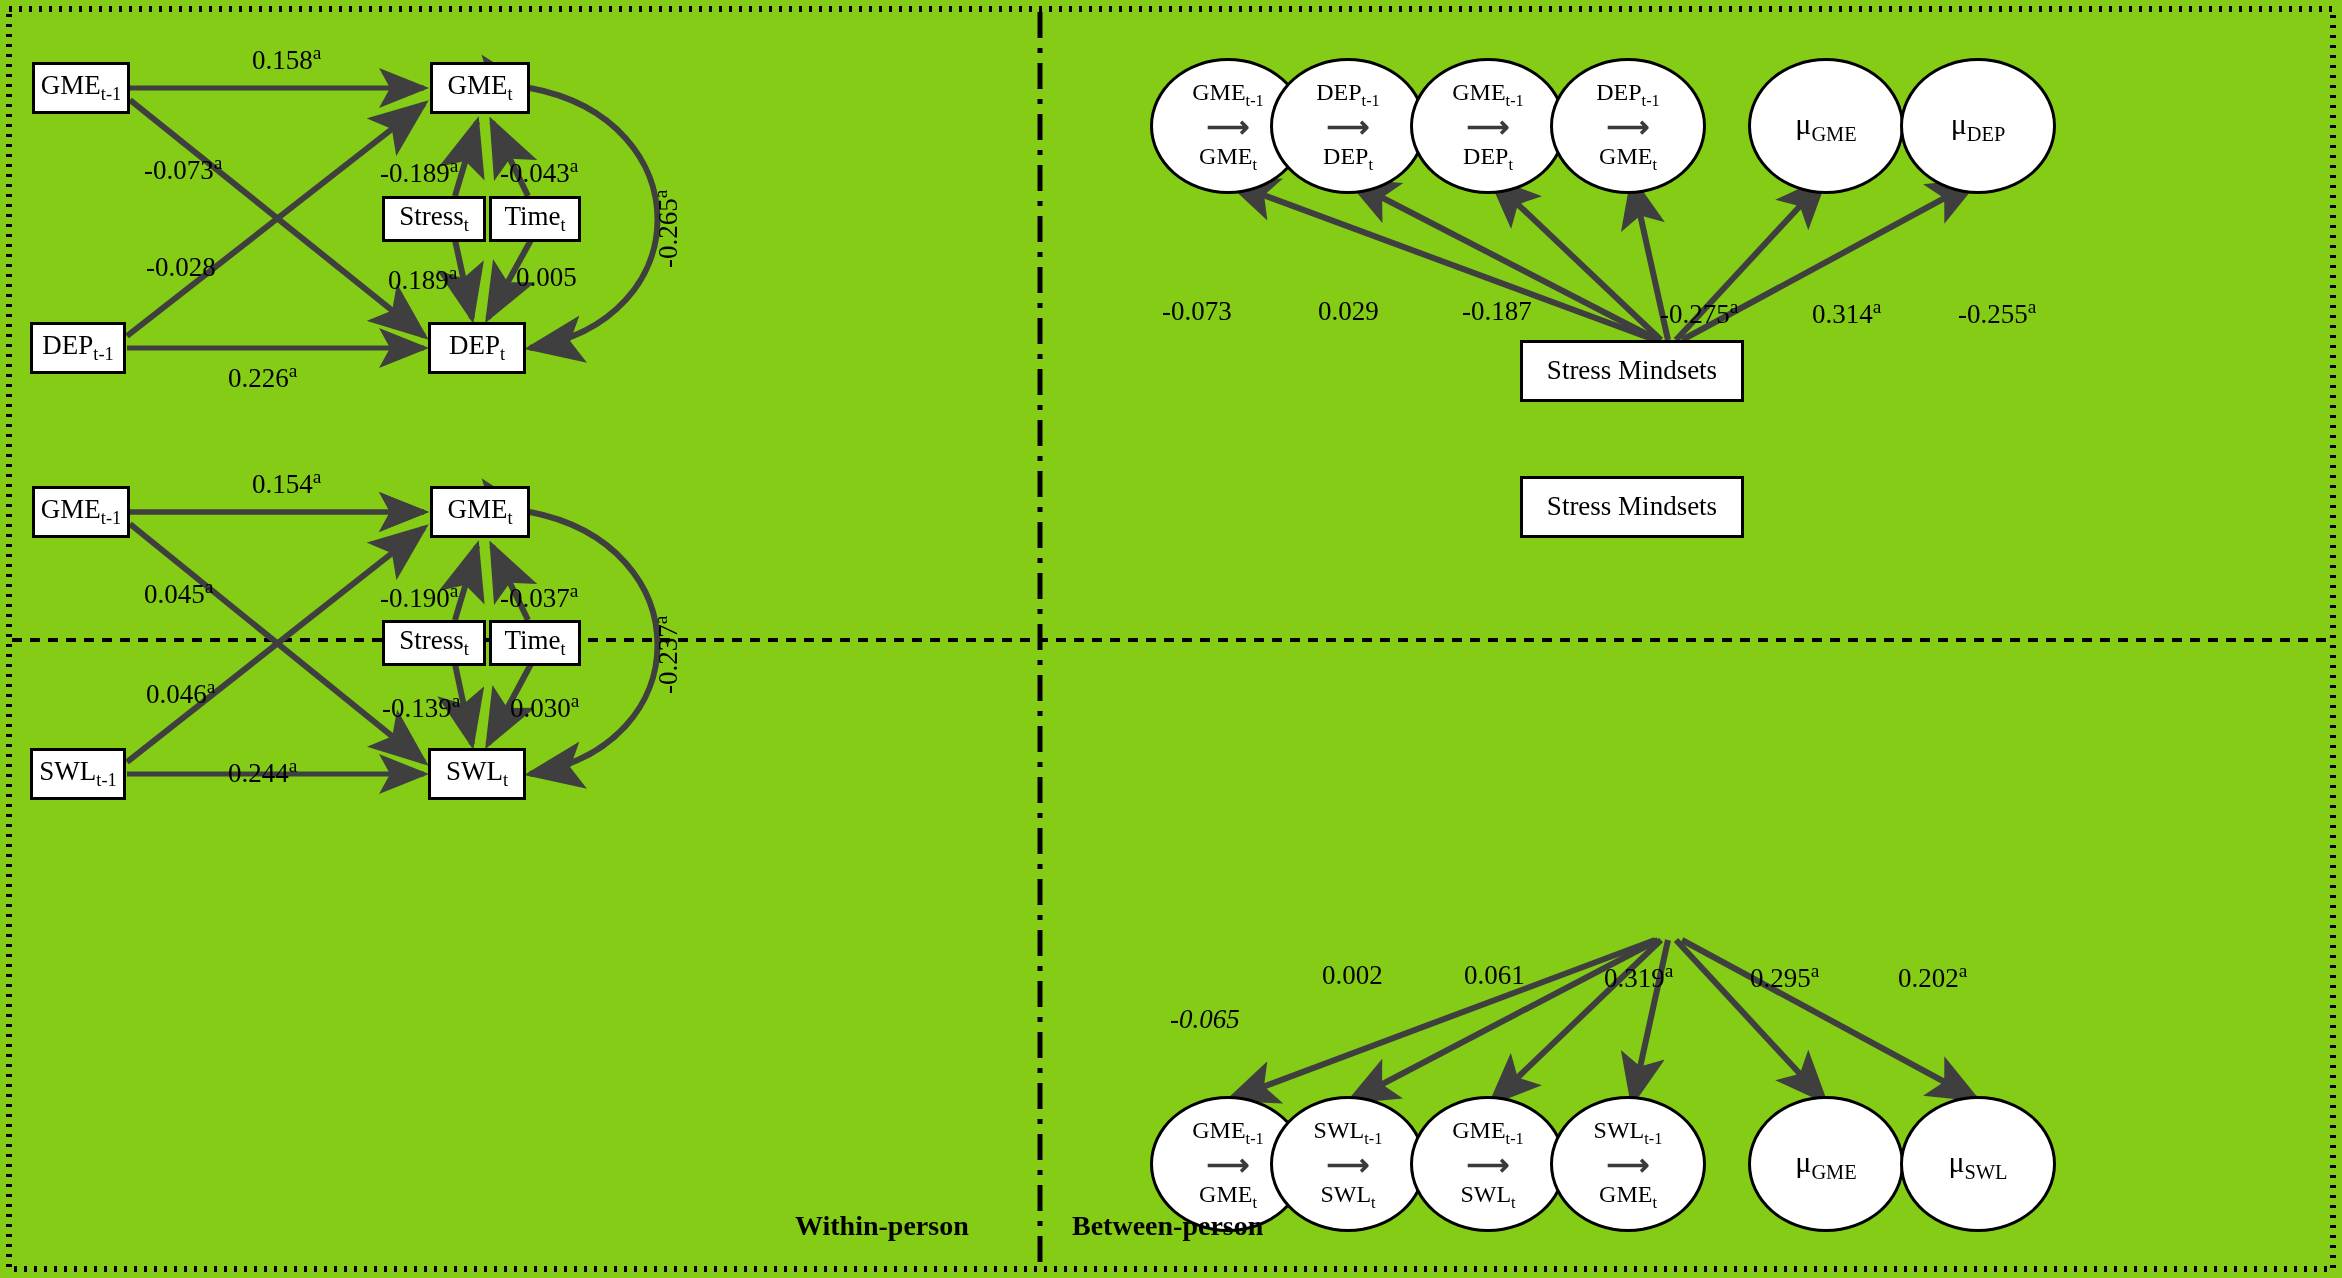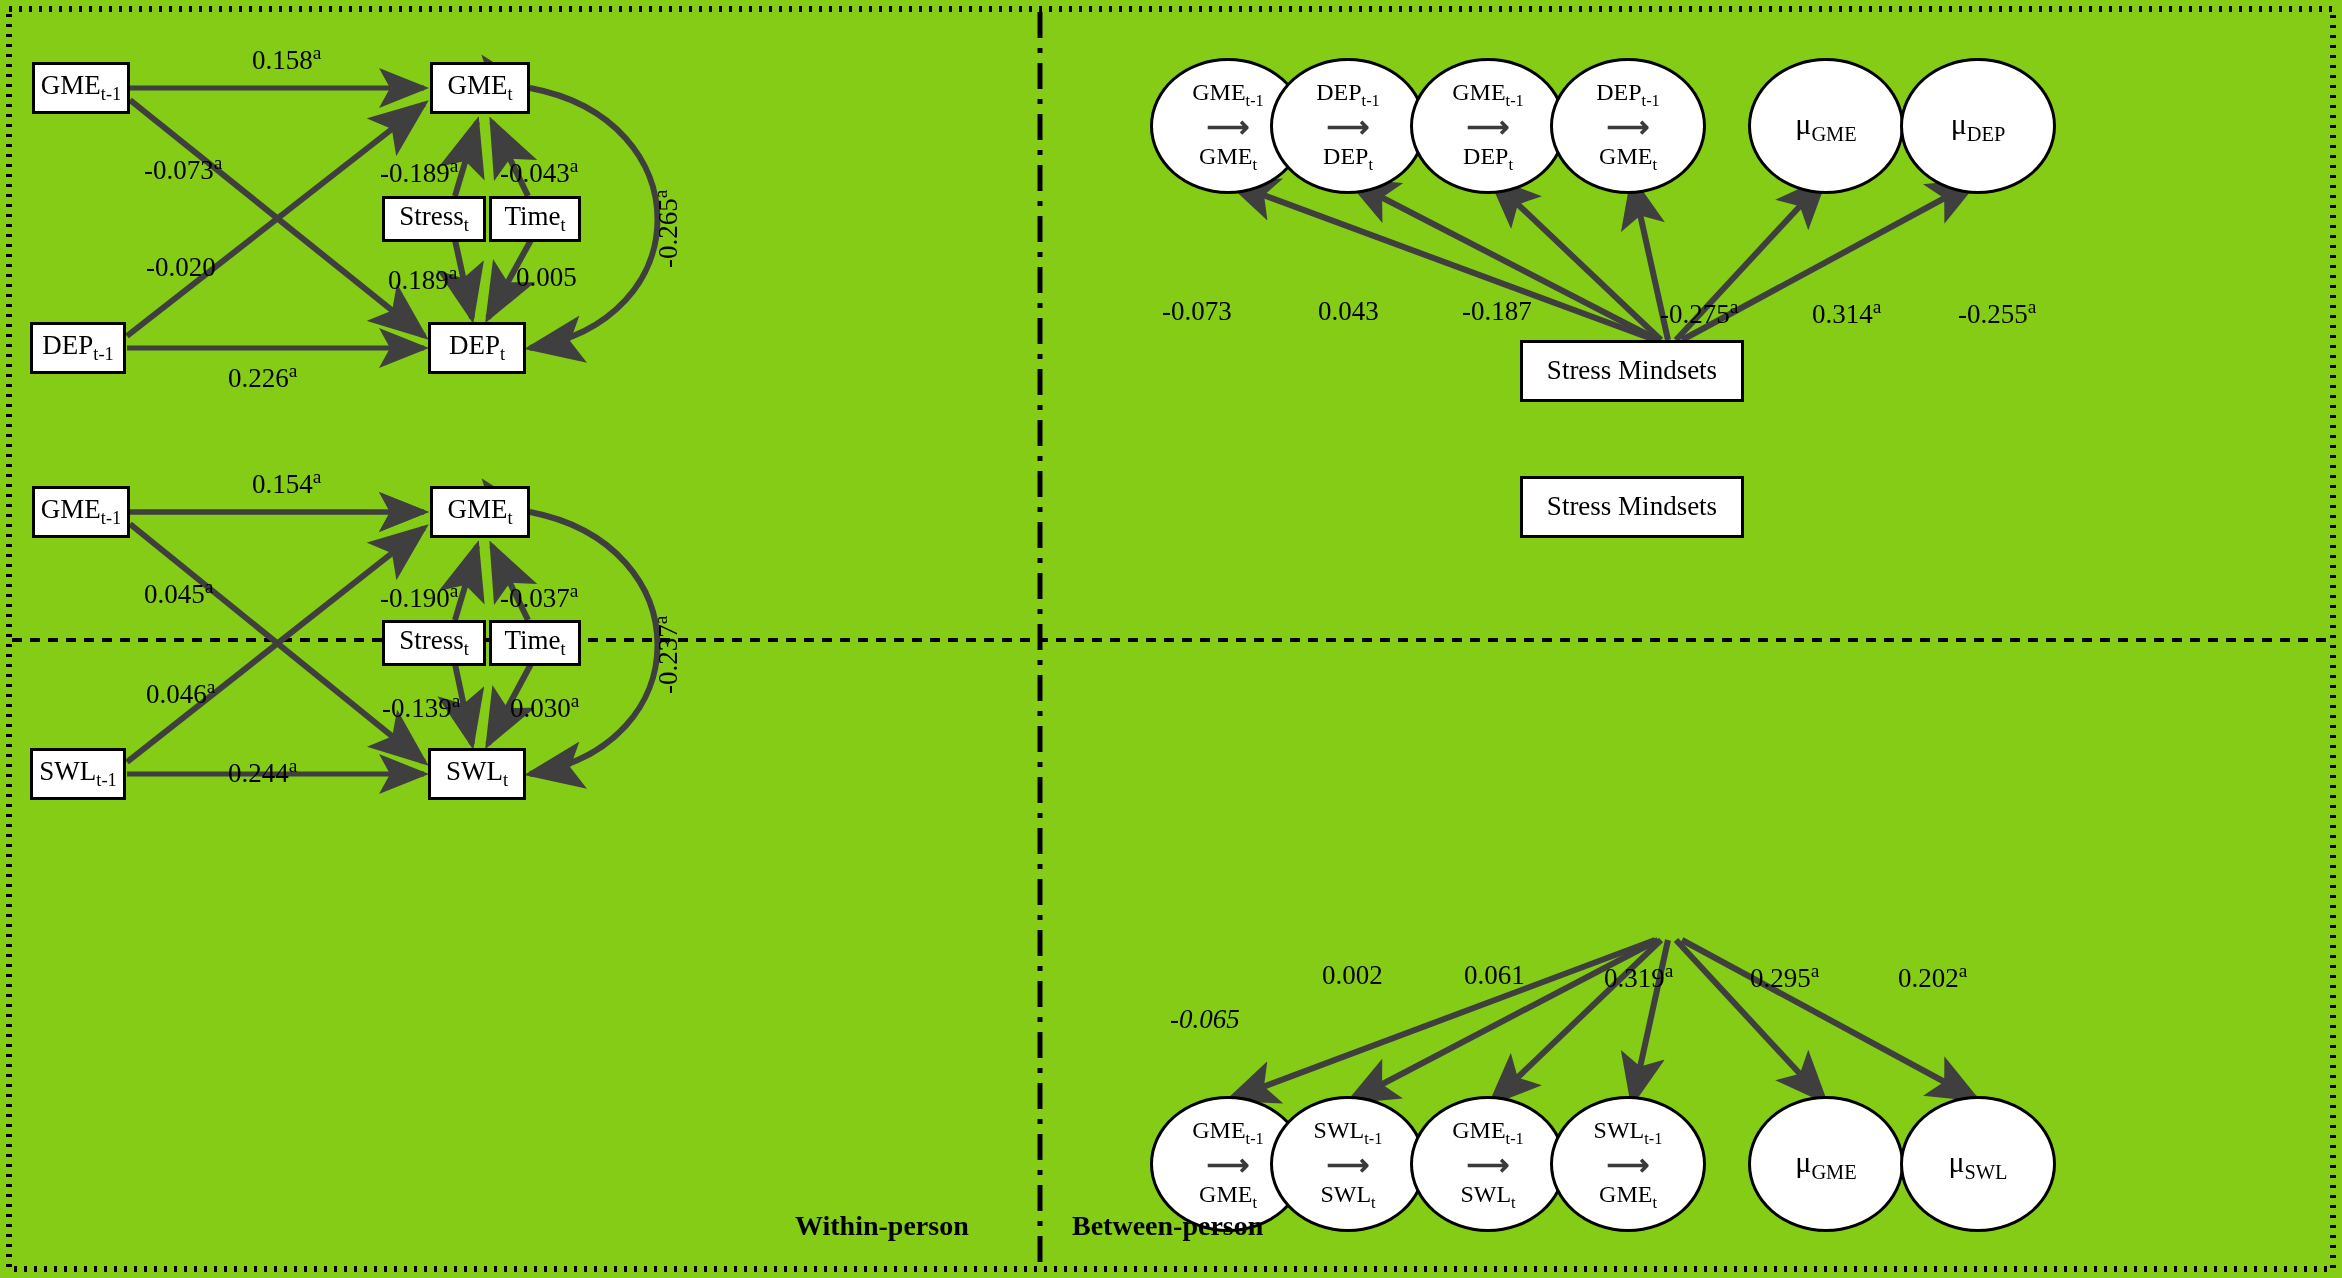--- a/index.html
+++ b/index.html
@@ -121,21 +121,21 @@
   </div>
   <div class="node" style="left:382px;top:196px;width:104px;height:46px;">
     <span>Stress<sub>t</sub></span>
   </div>
   <div class="node" style="left:489px;top:196px;width:92px;height:46px;">
     <span>Time<sub>t</sub></span>
   </div>
 
   <div class="lbl" style="left:252px;top:42px;">0.158<sup>a</sup></div>
   <div class="lbl" style="left:144px;top:152px;">-0.073<sup>a</sup></div>
-  <div class="lbl" style="left:146px;top:252px;">-0.020</div>
+  <div class="lbl" style="left:146px;top:252px;">-0.028</div>
   <div class="lbl" style="left:228px;top:360px;">0.226<sup>a</sup></div>
   <div class="lbl" style="left:380px;top:155px;">-0.189<sup>a</sup></div>
   <div class="lbl" style="left:500px;top:155px;">-0.043<sup>a</sup></div>
   <div class="lbl" style="left:388px;top:262px;">0.189<sup>a</sup></div>
   <div class="lbl" style="left:516px;top:262px;">0.005</div>
   <div class="lbl rot" style="left:650px;top:268px;">-0.265<sup>a</sup></div>
 
   <div class="ellipse" style="left:1150px;top:58px;width:156px;height:136px;">
     <span class="row">GME<sub>t-1</sub></span>
     <span class="arr">⟶</span>
@@ -161,21 +161,21 @@
   </div>
   <div class="ellipse" style="left:1900px;top:58px;width:156px;height:136px;align-items:center;">
     <span class="mu">μ<sub>DEP</sub></span>
   </div>
 
   <div class="node" style="left:1520px;top:340px;width:224px;height:62px;">
     <span>Stress Mindsets</span>
   </div>
 
   <div class="lbl" style="left:1162px;top:296px;">-0.073</div>
-  <div class="lbl" style="left:1318px;top:296px;">0.043</div>
+  <div class="lbl" style="left:1318px;top:296px;">0.029</div>
   <div class="lbl" style="left:1462px;top:296px;">-0.187</div>
   <div class="lbl" style="left:1660px;top:296px;">-0.275<sup>a</sup></div>
   <div class="lbl" style="left:1812px;top:296px;">0.314<sup>a</sup></div>
   <div class="lbl" style="left:1958px;top:296px;">-0.255<sup>a</sup></div>
 
   <div class="node" style="left:32px;top:486px;width:98px;height:52px;">
     <span>GME<sub>t-1</sub></span>
   </div>
   <div class="node" style="left:30px;top:748px;width:96px;height:52px;">
     <span>SWL<sub>t-1</sub></span>

